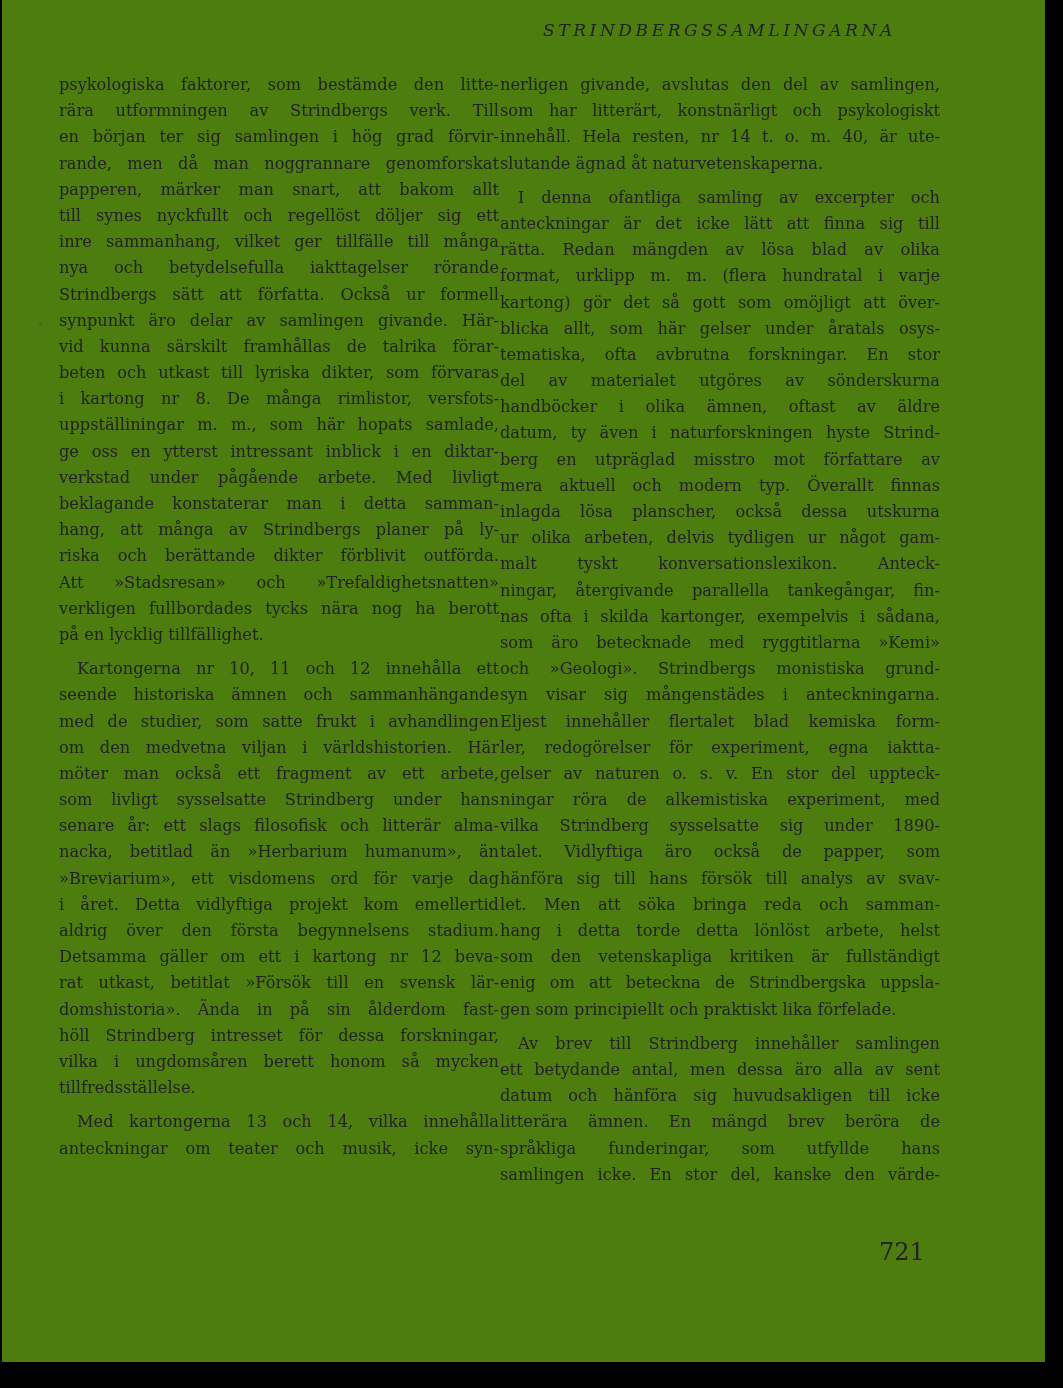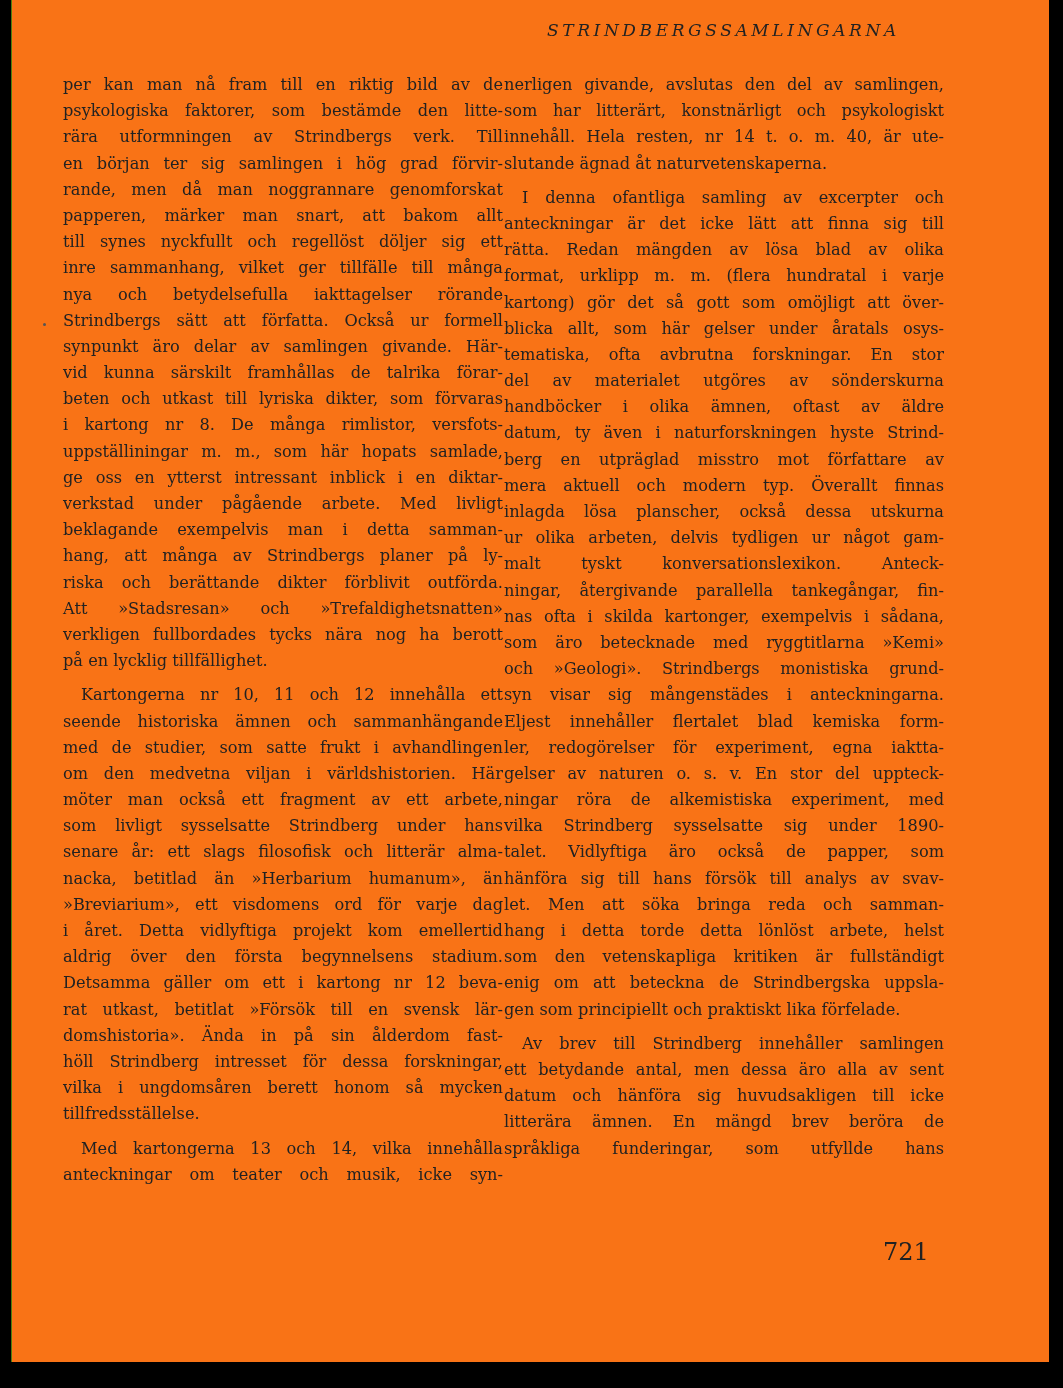--- a/index.html
+++ b/index.html
@@ -6,23 +6,22 @@
     body {
       width: 1063px; height: 1388px;
       background: #000;
       position: relative;
       overflow: hidden;
     }
     .page {
       position: absolute;
       left: 2px; top: 0;
       width: 1037px; height: 1362px;
-      background: #f97316;
-      border-left: 1px solid #4d7c0f;
-      margin-left: 9px;
+      background: #4d7c0f;
+      border-left: 6px solid #4d7c0f;
     }
     .running-head {
       position: absolute;
       top: 20px; left: 535px;
       width: 400px;
       font-family: "DejaVu Serif", serif;
       font-style: italic;
       font-size: 17px;
       letter-spacing: 3.6px;
       color: #222;
@@ -70,38 +69,37 @@
   </style>
 </head>
 <body>
 
 <div class="page">
   <div class="running-head">STRINDBERGSSAMLINGARNA</div>
   <div class="margin-dot"></div>
 
   <div class="column col-left" id="col-left">
       <p>
-        <span class="ln first">per kan man nå fram till en riktig bild av de</span>
         <span class="ln">psykologiska faktorer, som bestämde den litte-</span>
         <span class="ln">rära utformningen av Strindbergs verk. Till</span>
         <span class="ln">en början ter sig samlingen i hög grad förvir-</span>
         <span class="ln">rande, men då man noggrannare genomforskat</span>
         <span class="ln">papperen, märker man snart, att bakom allt</span>
         <span class="ln">till synes nyckfullt och regellöst döljer sig ett</span>
         <span class="ln">inre sammanhang, vilket ger tillfälle till många</span>
         <span class="ln">nya och betydelsefulla iakttagelser rörande</span>
         <span class="ln">Strindbergs sätt att författa. Också ur formell</span>
         <span class="ln">synpunkt äro delar av samlingen givande. Här-</span>
         <span class="ln">vid kunna särskilt framhållas de talrika förar-</span>
         <span class="ln">beten och utkast till lyriska dikter, som förvaras</span>
         <span class="ln">i kartong nr 8. De många rimlistor, versfots-</span>
         <span class="ln">uppställiningar m. m., som här hopats samlade,</span>
         <span class="ln">ge oss en ytterst intressant inblick i en diktar-</span>
         <span class="ln">verkstad under pågående arbete. Med livligt</span>
-        <span class="ln">beklagande exempelvis man i detta samman-</span>
+        <span class="ln">beklagande konstaterar man i detta samman-</span>
         <span class="ln">hang, att många av Strindbergs planer på ly-</span>
         <span class="ln">riska och berättande dikter förblivit outförda.</span>
         <span class="ln">Att »Stadsresan» och »Trefaldighetsnatten»</span>
         <span class="ln">verkligen fullbordades tycks nära nog ha berott</span>
         <span class="ln last">på en lycklig tillfällighet.</span>
       </p>
       <p class="indent">
         <span class="ln first">Kartongerna nr 10, 11 och 12 innehålla ett</span>
         <span class="ln">seende historiska ämnen och sammanhängande</span>
         <span class="ln">med de studier, som satte frukt i avhandlingen</span>
@@ -165,17 +163,18 @@
         <span class="ln">som den vetenskapliga kritiken är fullständigt</span>
         <span class="ln">enig om att beteckna de Strindbergska uppsla-</span>
         <span class="ln last">gen som principiellt och praktiskt lika förfelade.</span>
       </p>
       <p class="indent">
         <span class="ln first">Av brev till Strindberg innehåller samlingen</span>
         <span class="ln">ett betydande antal, men dessa äro alla av sent</span>
         <span class="ln">datum och hänföra sig huvudsakligen till icke</span>
         <span class="ln">litterära ämnen. En mängd brev beröra de</span>
         <span class="ln">språkliga funderingar, som utfyllde hans</span>
+        <span class="ln">samlingen icke. En stor del, kanske den värde-</span>
       </p>
     </div>
 
   <div class="folio">721</div>
 </div>
 
 </body></html>

